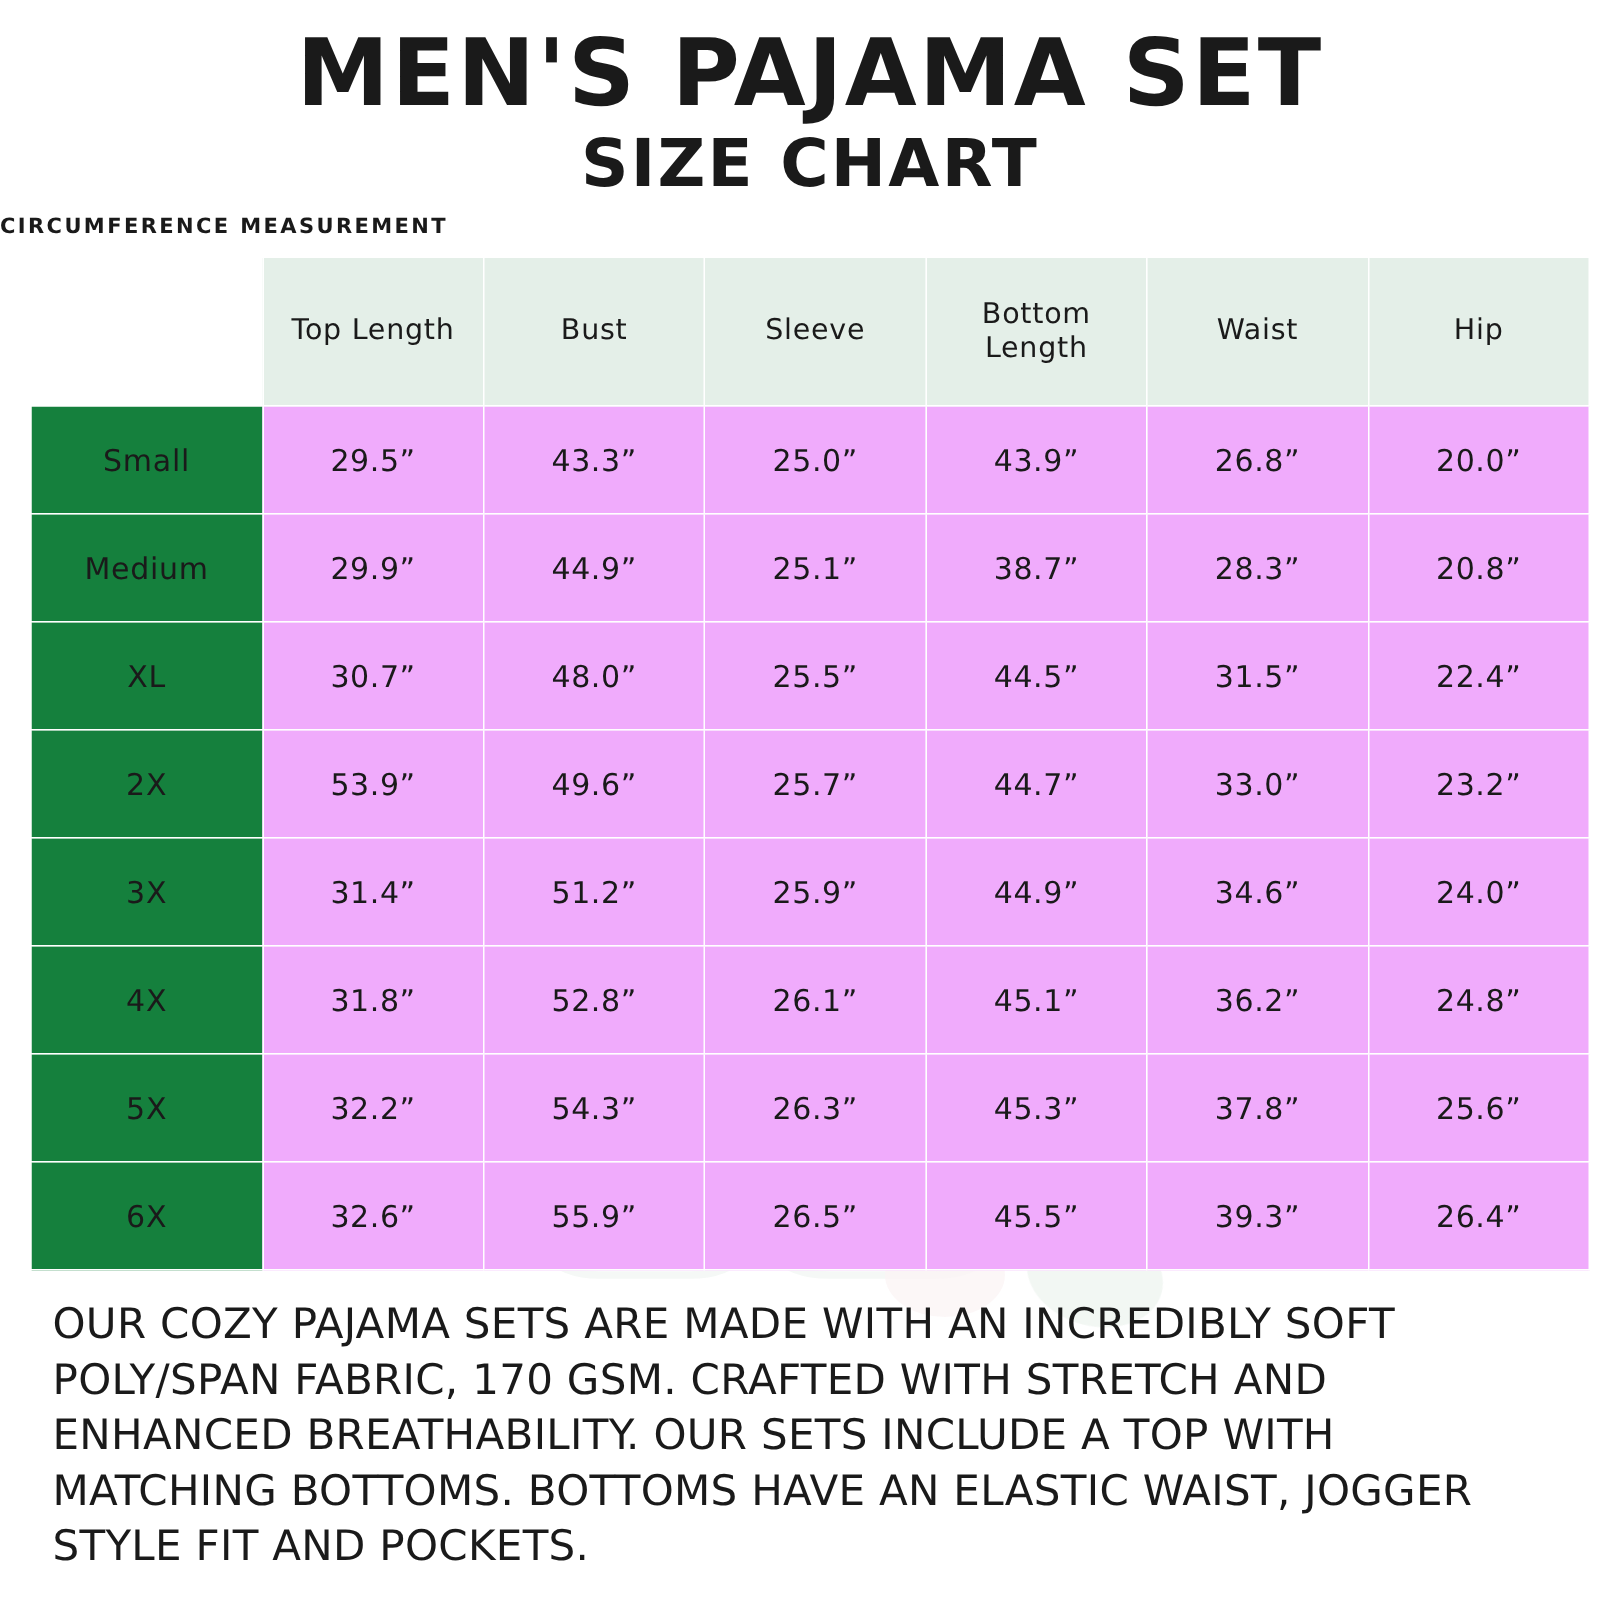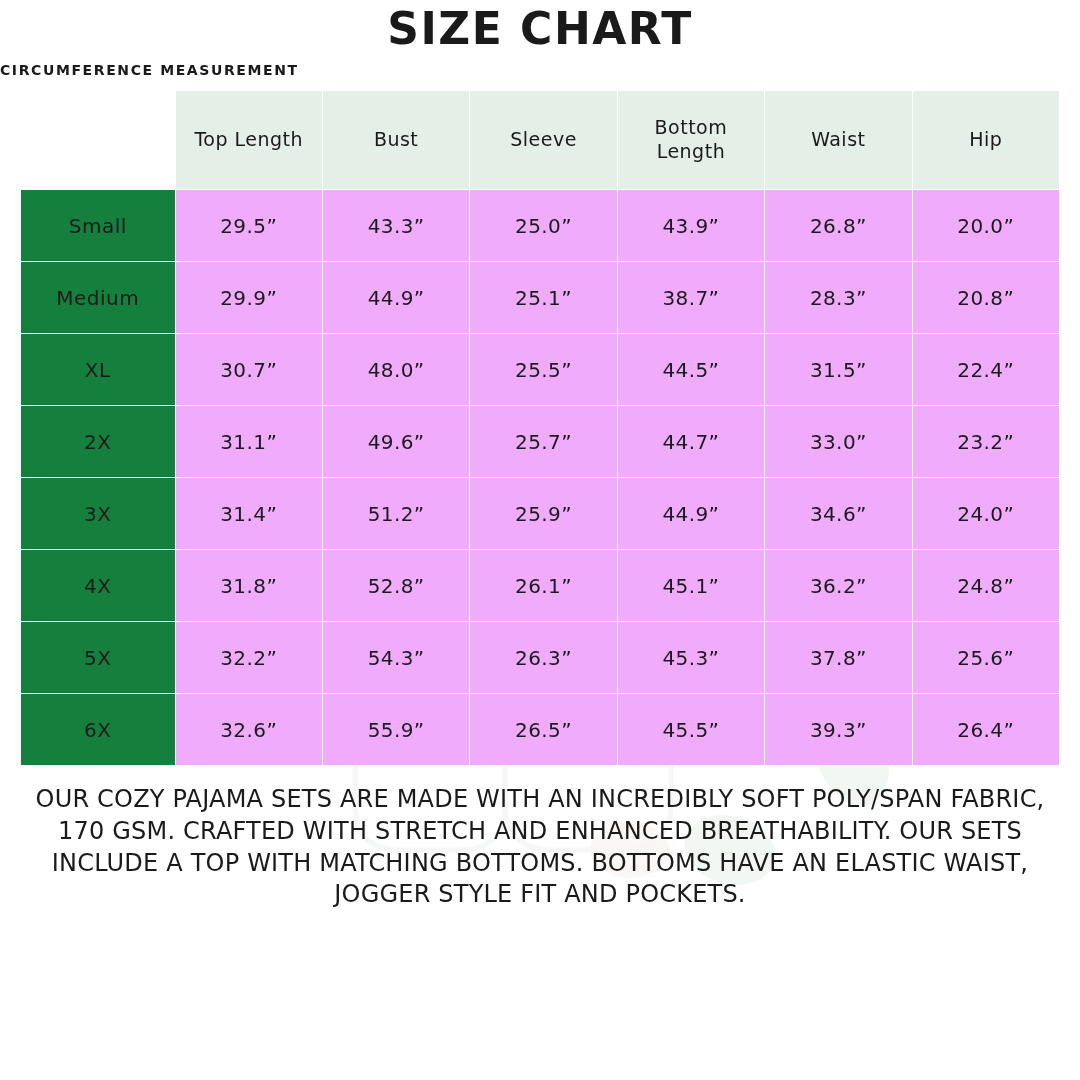--- a/index.html
+++ b/index.html
@@ -96,22 +96,22 @@
   tbody td.cell {
     background: #f0abfc;
     height: 69px;
     font-size: 20px;
     letter-spacing: 0.4px;
   }
 
   .footer {
     width: 1010px;
     margin: 18px auto 0 auto;
-    text-align: center;
-    font-size: 24px;
+    text-align: left;
+    font-size: 28px;
     line-height: 1.32;
     letter-spacing: 0.2px;
     text-transform: uppercase;
   }
 </style>
 </head>
 <body>
 
 <svg class="watermark" viewBox="0 0 560 600" xmlns="http://www.w3.org/2000/svg">
   <g fill="none" stroke="#bdd4c4" stroke-width="5">
@@ -138,20 +138,21 @@
       <circle cx="252" cy="305" r="3"></circle>
       <circle cx="226" cy="330" r="3"></circle>
     <circle cx="276" cy="345" r="3"></circle>
       <circle cx="244" cy="362" r="3"></circle>
       <circle cx="290" cy="220" r="3"></circle>
   </g>
 </svg>
 
 <div class="page">
 
+  <h1 class="title">MEN'S PAJAMA SET</h1>
   <h2 class="subtitle">SIZE CHART</h2>
   <div class="sub2">CIRCUMFERENCE MEASUREMENT</div>
 
   <table class="size-chart">
     <thead>
       <tr>
         <th class="corner"></th>
         <th>Top Length</th>
         <th>Bust</th>
         <th>Sleeve</th>
@@ -183,21 +184,21 @@
         <td class="rowhead">XL</td>
         <td class="cell">30.7”</td>
         <td class="cell">48.0”</td>
         <td class="cell">25.5”</td>
         <td class="cell">44.5”</td>
         <td class="cell">31.5”</td>
         <td class="cell">22.4”</td>
       </tr>
       <tr>
         <td class="rowhead">2X</td>
-        <td class="cell">31.1”</td>
+        <td class="cell">53.9”</td>
         <td class="cell">49.6”</td>
         <td class="cell">25.7”</td>
         <td class="cell">44.7”</td>
         <td class="cell">33.0”</td>
         <td class="cell">23.2”</td>
       </tr>
       <tr>
         <td class="rowhead">3X</td>
         <td class="cell">31.4”</td>
         <td class="cell">51.2”</td>

